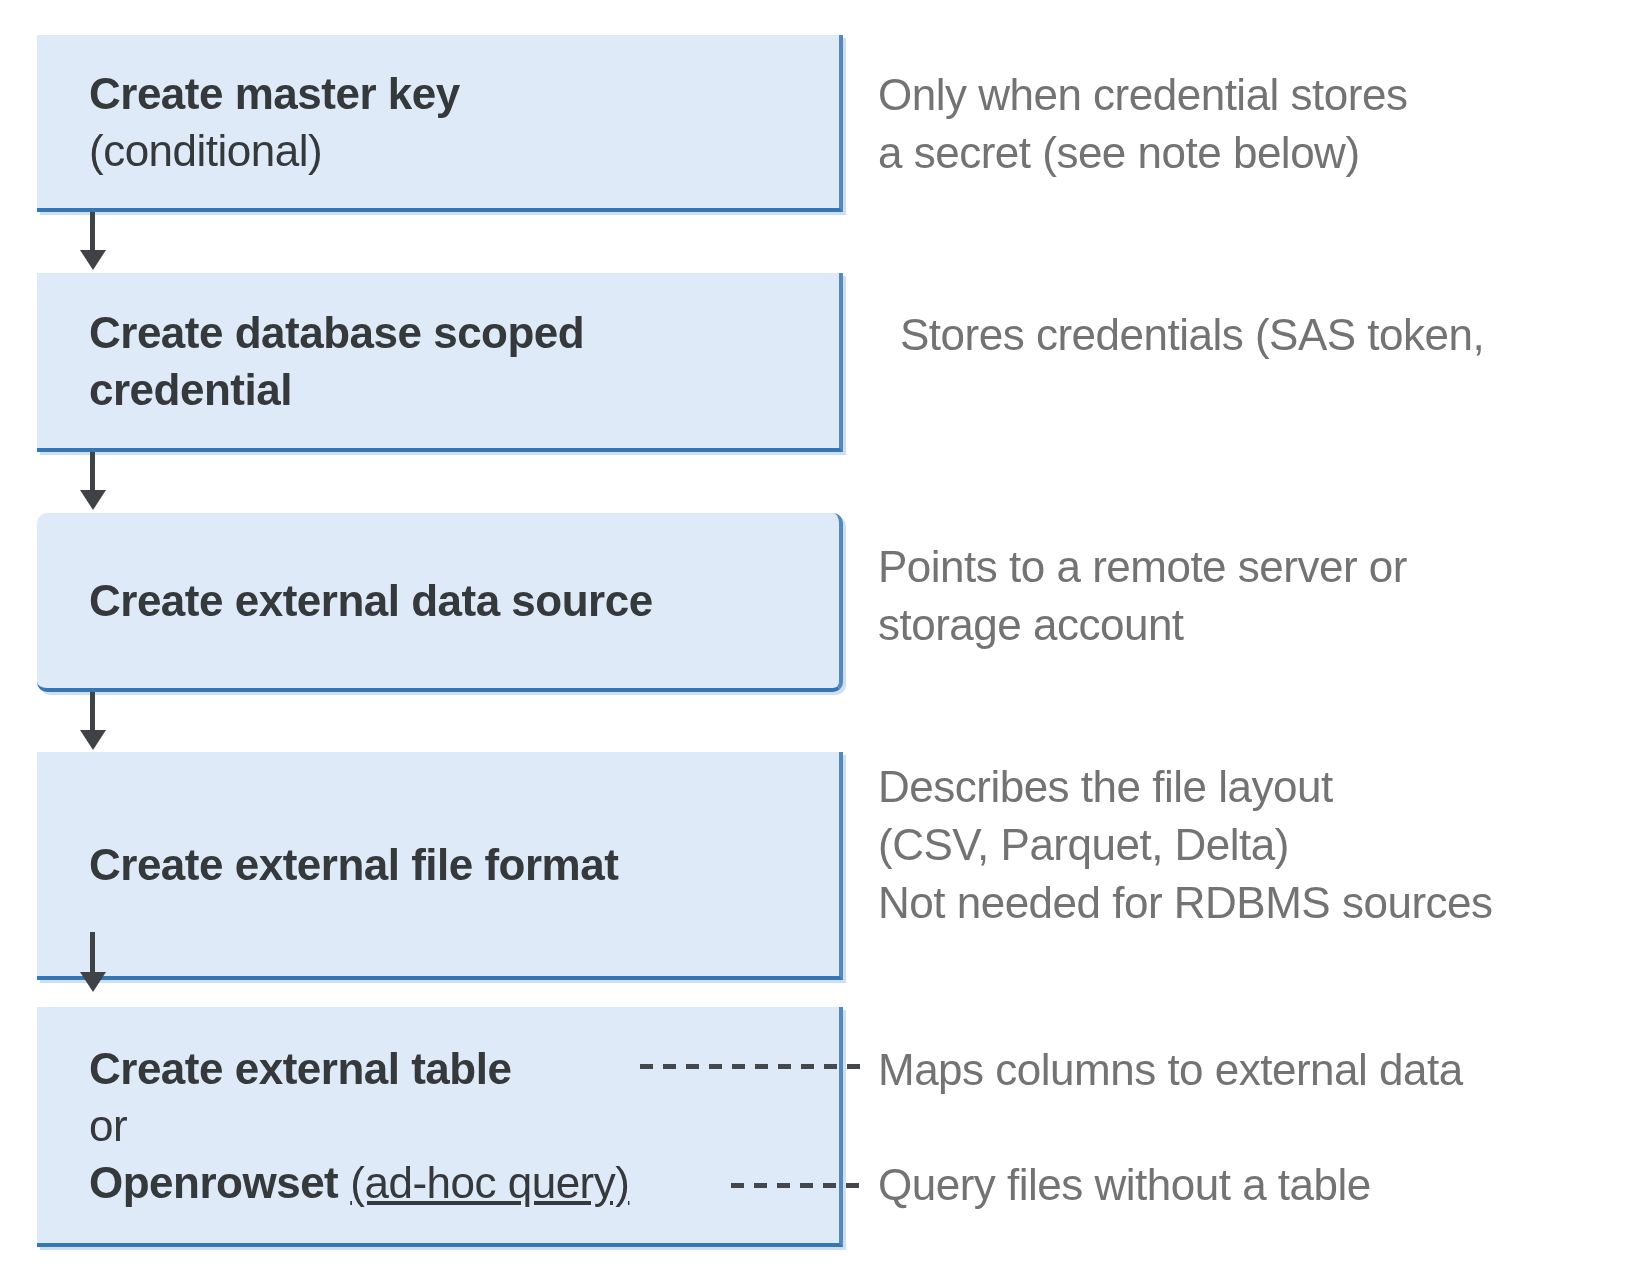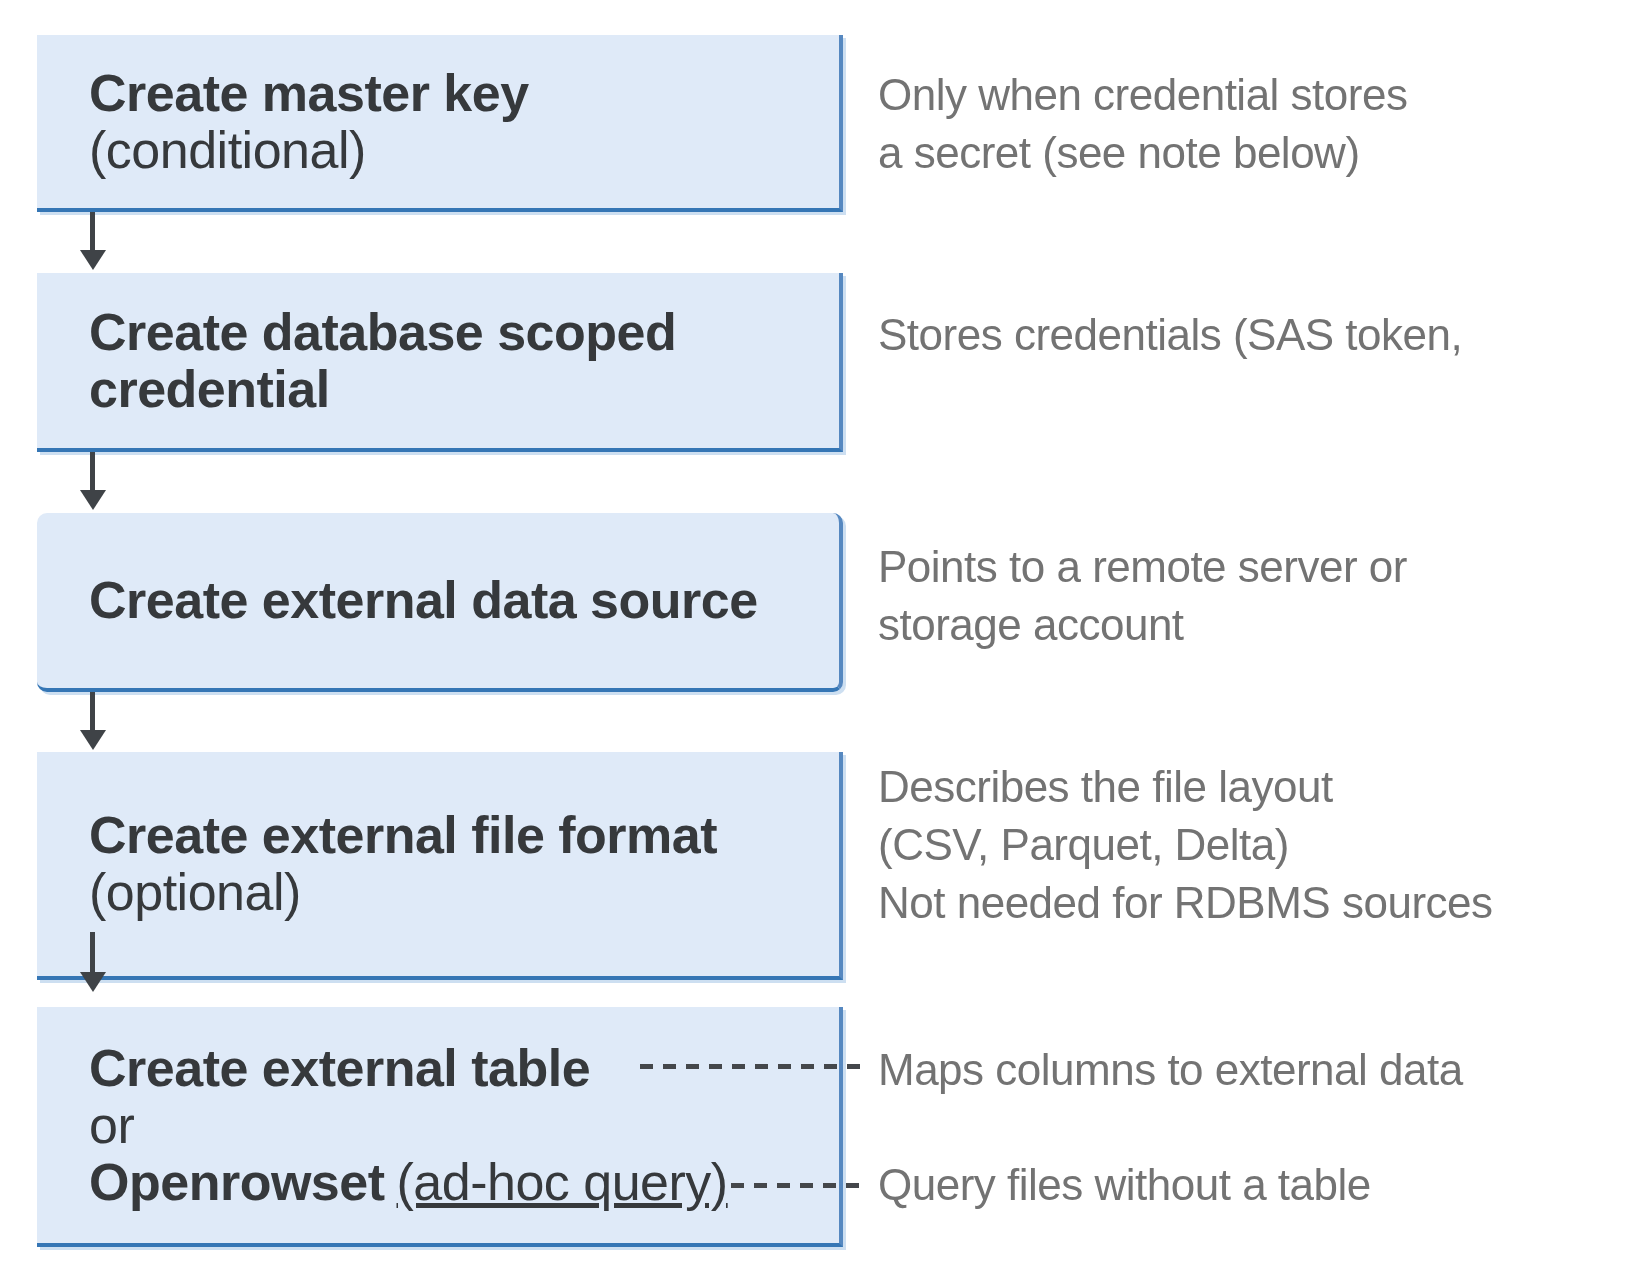--- a/index.html
+++ b/index.html
@@ -23,21 +23,21 @@
     width: 806px;
     box-sizing: border-box;
     background: #dfeaf8;
     border-right: 4px solid #5688c0;
     border-bottom: 4px solid #3576b5;
     box-shadow: 3px 3px 0 #cddff1;
     display: flex;
     flex-direction: column;
     justify-content: center;
     padding-left: 52px;
-    font-size: 52px;
+    font-size: 44px;
     line-height: 57px;
     color: #36393c;
     letter-spacing: -0.5px;
   }
   .box .bold { font-weight: 700; }
   .box1 { top: 35px;   height: 177px; }
   .box2 { top: 273px;  height: 179px; }
   .box3 { top: 513px;  height: 179px; border-radius: 10px; }
   .box4 { top: 752px;  height: 228px; }
   .box5 { top: 1007px; height: 240px; }
@@ -72,21 +72,21 @@
   .note {
     position: absolute;
     left: 878px;
     font-size: 44px;
     line-height: 58px;
     color: #737373;
     letter-spacing: -0.5px;
     white-space: nowrap;
   }
   .note1 { top: 66px; }
-  .note2 { top: 306px; }
+  .note2 { top: 306px; margin-left: 22px; }
   .note3 { top: 538px; }
   .note4 { top: 758px; }
   .note5 { top: 1041px; }
   .note6 { top: 1156px; }
 
   
   .dash {
     position: absolute;
     height: 5px;
     background: repeating-linear-gradient(90deg,
@@ -125,21 +125,20 @@
     <div class="bold">Create external data source</div>
   </div>
 
   <div class="arrow arrow3">
     <div class="stem"></div>
     <div class="head"></div>
   </div>
 
   <div class="box box4">
     <div class="bold">Create external file format</div>
-    <div>(optional)</div>
   </div>
 
   <div class="arrow arrow4">
     <div class="stem"></div>
     <div class="head"></div>
   </div>
 
   <div class="box box5">
     <div class="bold">Create external table</div>
     <div>or</div>

